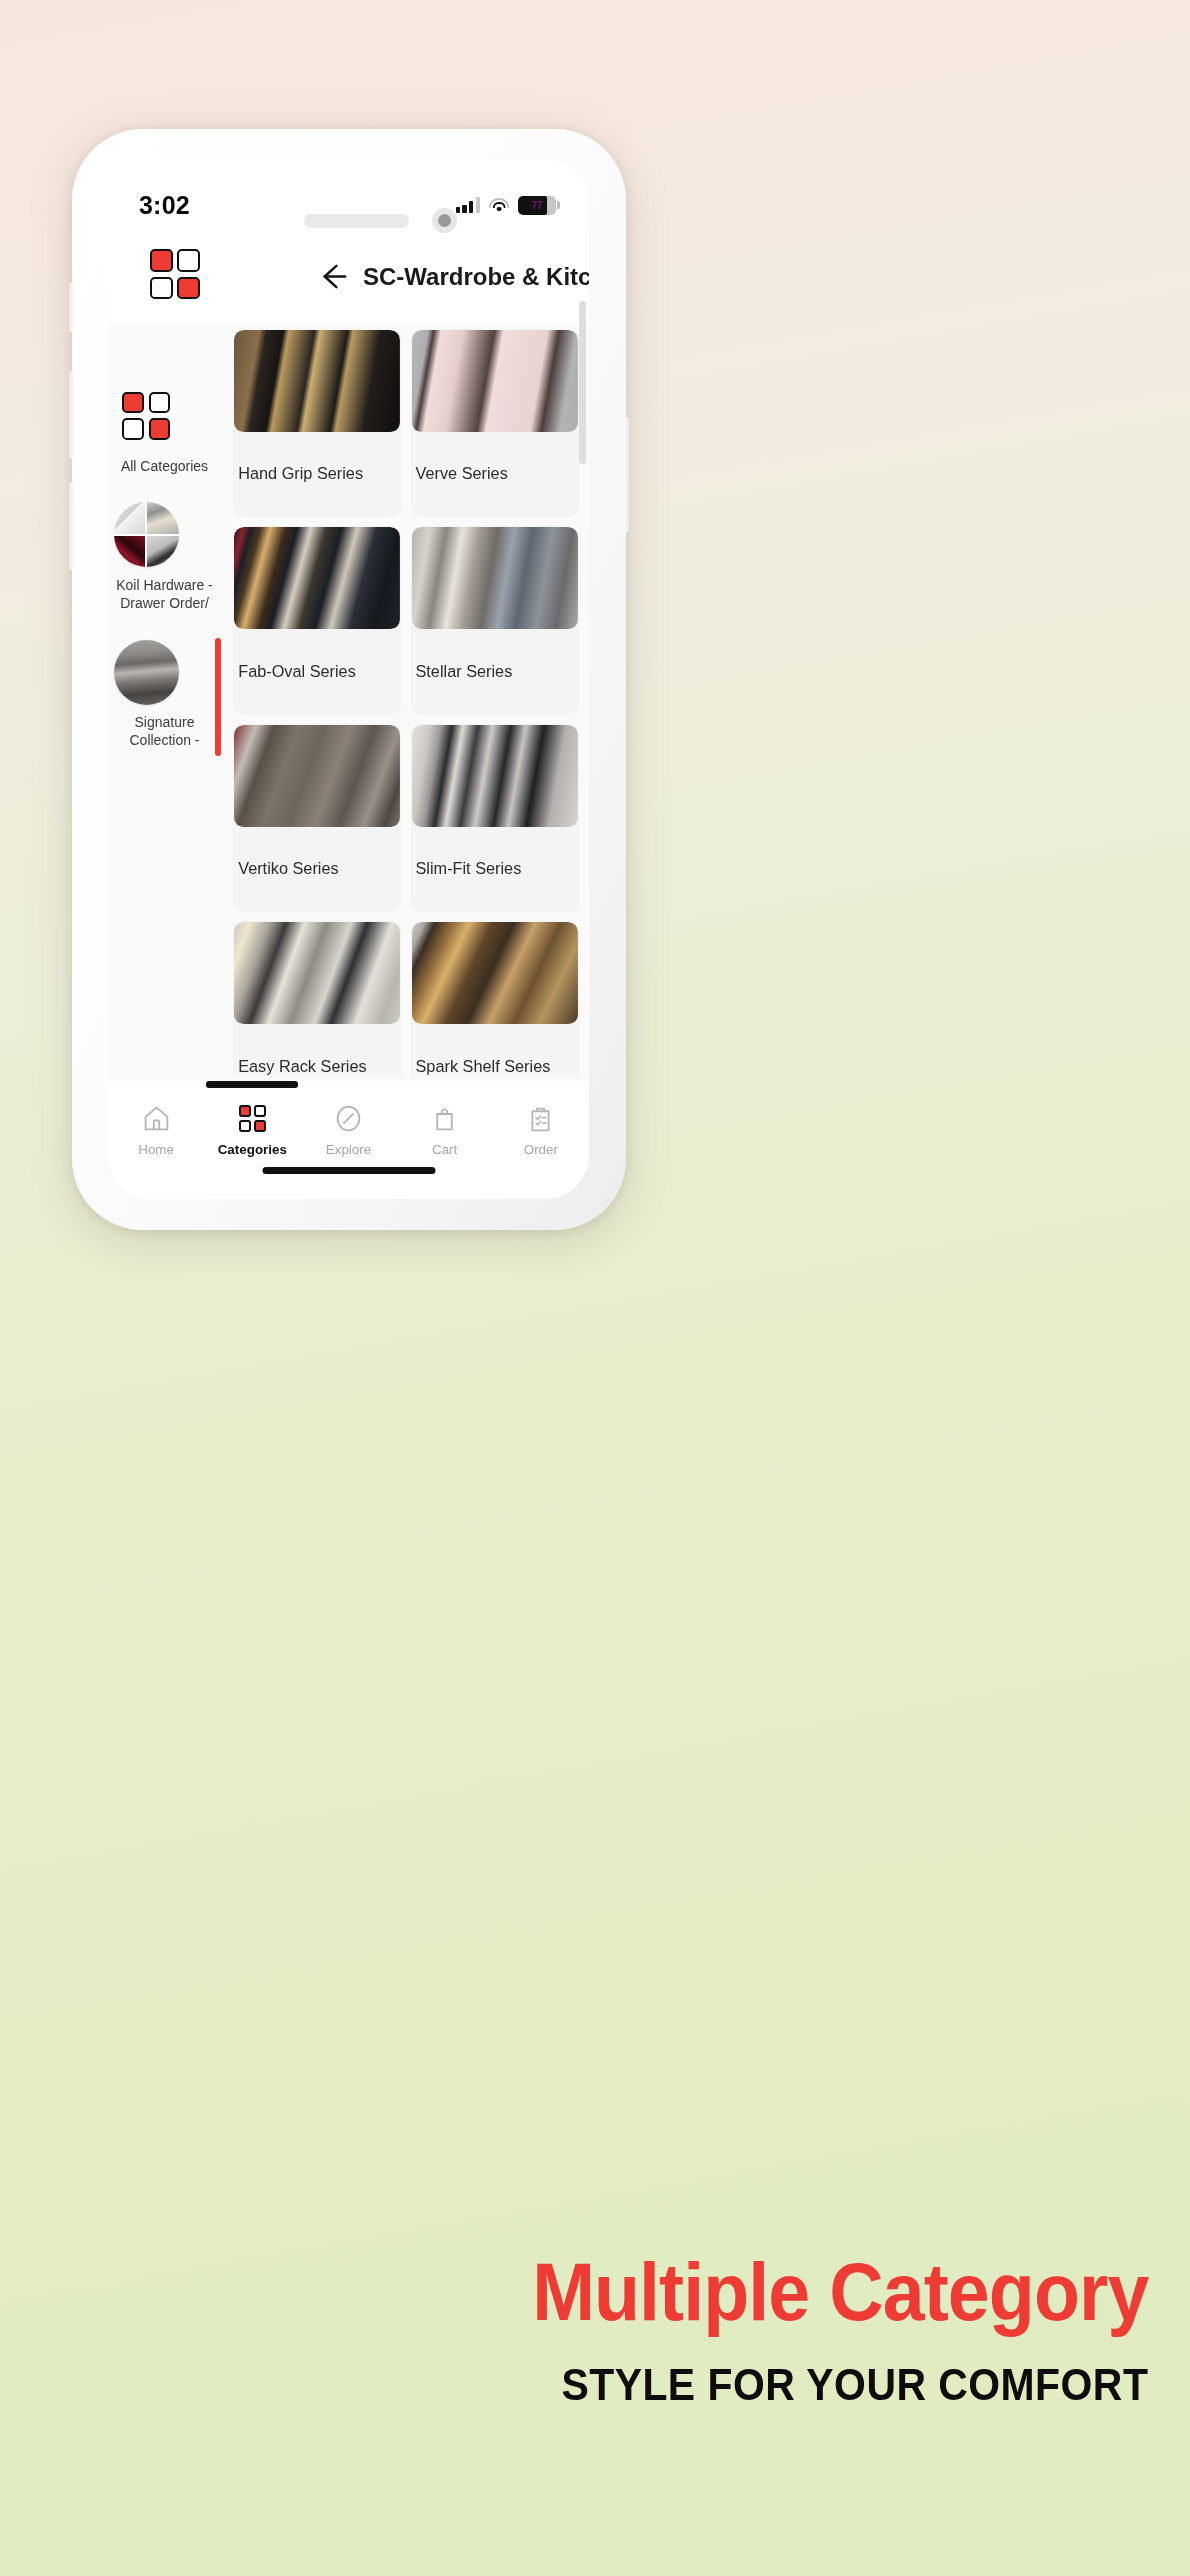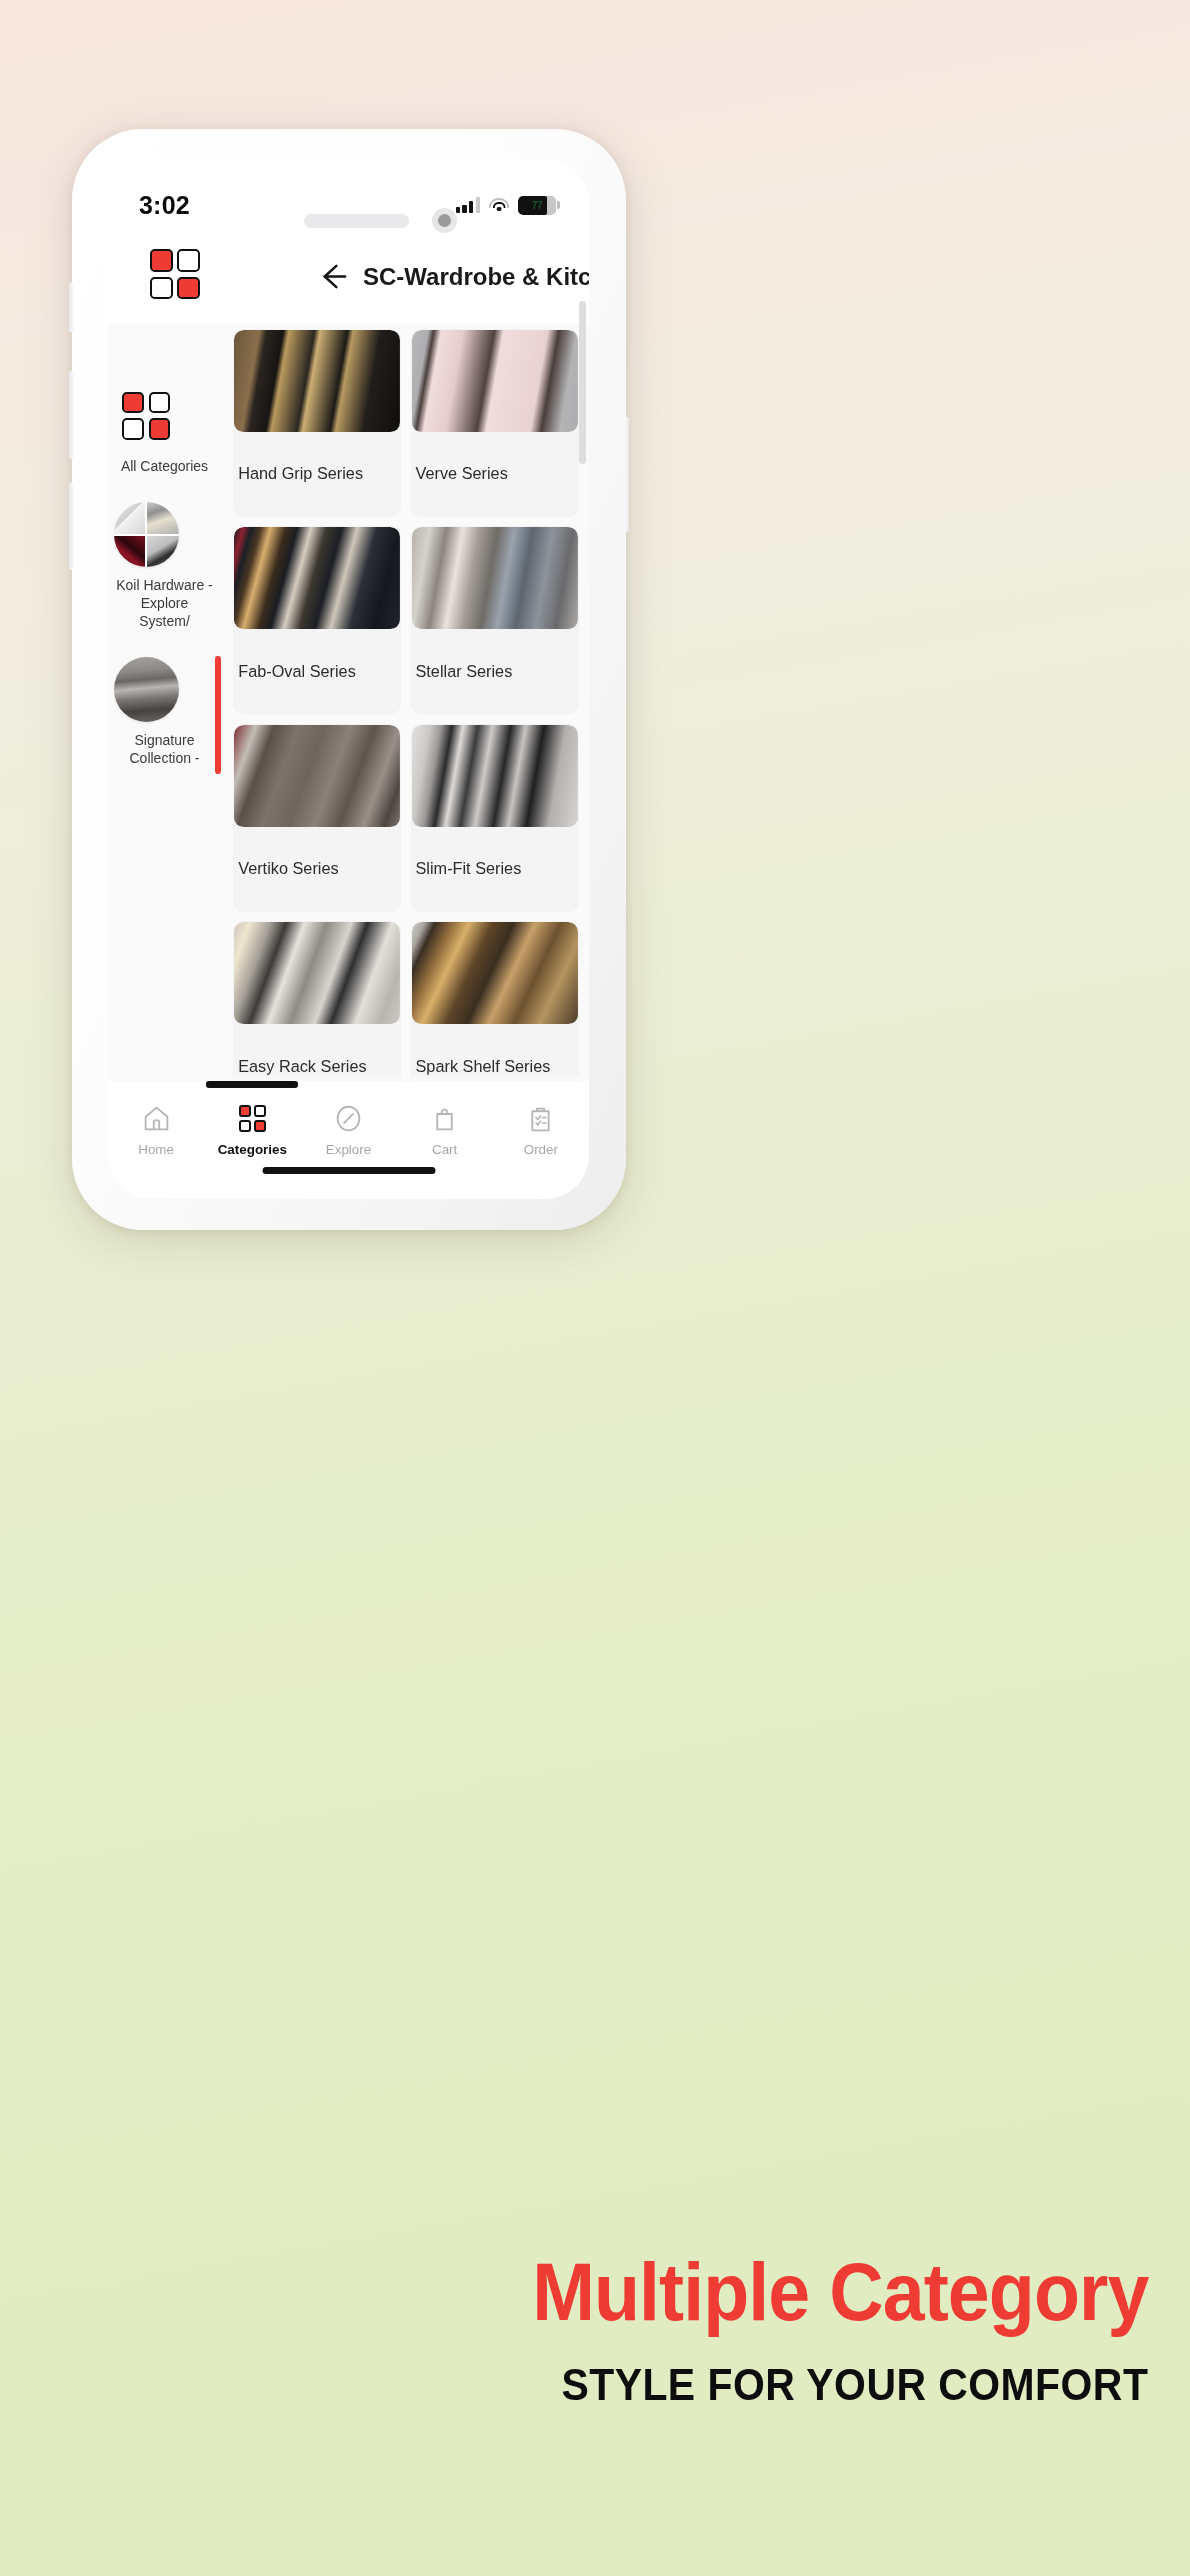--- a/index.html
+++ b/index.html
@@ -89,21 +89,21 @@
      border:2.3px solid #111; border-bottom:none; border-radius:50% 50% 0 0 / 100% 100% 0 0; }
   .wifi .w1{ width:21px; height:10.5px; top:1px; border-color:#bdbdbd;}
   .wifi .w2{ width:12.5px; height:6.7px; top:4.8px; }
   .wifi .w3{ width:4.8px; height:4.8px; top:9.6px; border-radius:50%; background:#111; border:none; }
   .battery{
     position:relative; width:38px; height:19px;
     border-radius:4.8px; background:#c7c7c7; overflow:hidden;
   }
   .battery .fill{ position:absolute; left:0; top:0; bottom:0; width:77%; background:#111; border-radius:4.8px 1.9px 1.9px 4.8px;}
   .battery .txt{ position:absolute; inset:0; display:flex; align-items:center; justify-content:center;
-     font-size:10px; font-weight:700; color:#14532d; letter-spacing:-0.3px; z-index:2; }
+     font-size:10px; font-weight:700; color:#701a75; letter-spacing:-0.3px; z-index:2; }
   .bat-cap{ width:2.9px; height:7.7px; background:#bdbdbd; border-radius:0 1.9px 1.9px 0; margin-left:1px;}
 
   
   .app-header{
     position:absolute; left:0; top:77px; width:481px; height:88px;
     display:flex; align-items:center;
   }
   .cat-logo{
     position:absolute; left:42px; top:13.4px;
     width:50px; height:50px;
@@ -336,21 +336,21 @@
 
         <div class="side-item">
           <div class="thumb">
             <div class="quad">
                 <div class="q1"></div>
                 <div class="q2"></div>
                 <div class="q3"></div>
                 <div class="q4"></div>
               </div>
           </div>
-          <div class="label">Koil Hardware - Explore System/</div>
+          <div class="label">Koil Hardware - Drawer Order/</div>
         </div>
 
         <div class="side-item sel-bar">
           <div class="thumb sig-thumb"></div>
           <div class="label">Signature Collection -</div>
         </div>
       </div>
 
       <div class="grid-wrap">
         <div class="grid">

